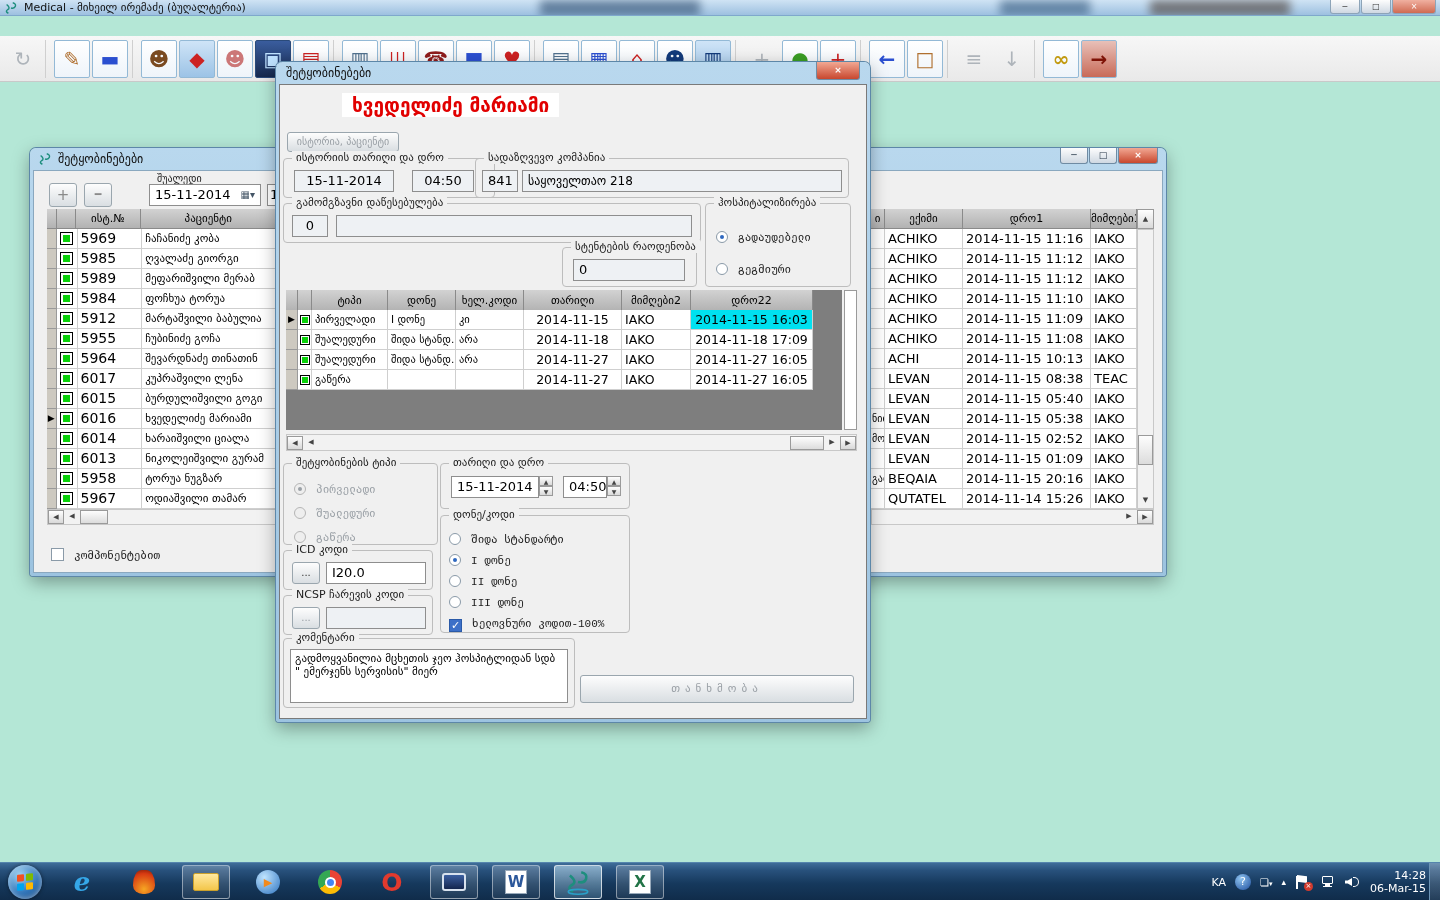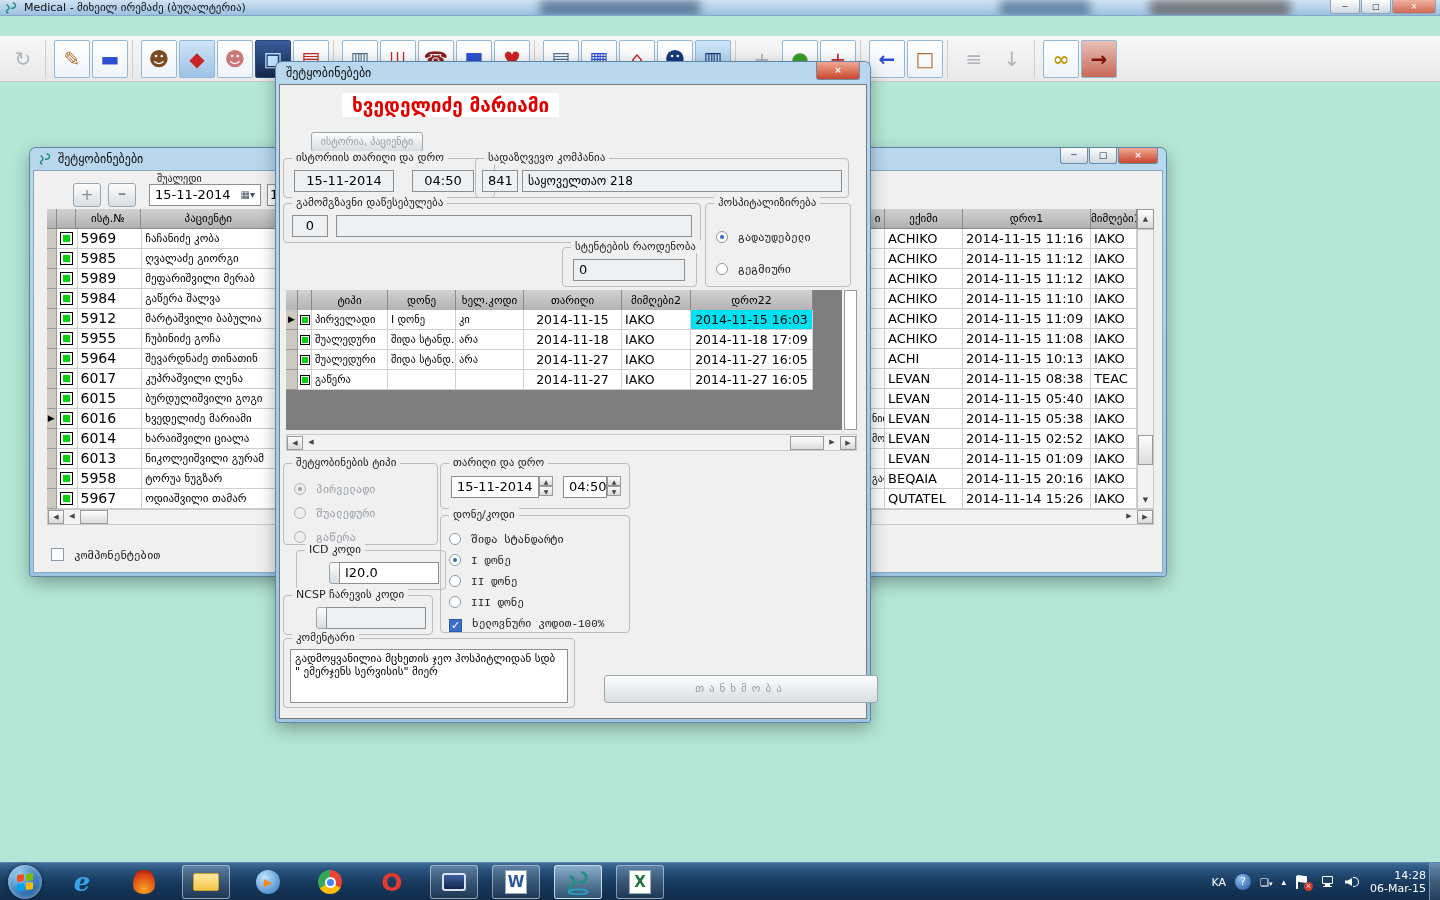--- a/index.html
+++ b/index.html
@@ -59,21 +59,21 @@
   .sbtn{background:linear-gradient(#fefefe,#d9d9d9);border:1px solid #9a9a9a;font-size:7px;color:#444;
     width:16px;height:14px;line-height:13px;text-align:center;flex:0 0 auto;}
   .sthumb{background:linear-gradient(#fdfdfd,#dcdcdc);border:1px solid #9a9a9a;height:14px;flex:0 0 auto;}
 
   
   .gbox{position:absolute;border:1px solid #bdbdbd;border-radius:4px;}
   .gbox>.lg{position:absolute;top:-8px;left:8px;background:#f0f0f0;padding:0 4px;font-size:11px;color:#1c1c1c;white-space:nowrap;}
   .fld{position:absolute;background:#eef1f4;border:1px solid #8e8e8e;font-size:13px;padding:1px 5px;height:22px;line-height:18px;overflow:hidden;white-space:nowrap;}
   .fld.white{background:#fff;}
   .fld.ctr{text-align:center;}
-  .btn{background:linear-gradient(#fdfdfd,#d9dee2);border:1px solid #9aa6ae;border-radius:3px;font-size:10px;color:#333;text-align:center;margin-left:24px;}
+  .btn{background:linear-gradient(#fdfdfd,#d9dee2);border:1px solid #9aa6ae;border-radius:3px;font-size:10px;color:#333;text-align:center;}
   .btn.dis{color:#9aa0a6;}
   .radio{display:inline-block;width:12px;height:12px;border-radius:50%;background:#fff;border:1px solid #8a9aa8;vertical-align:-2px;position:relative;}
   .radio.on::after{content:"";position:absolute;left:3px;top:3px;width:4px;height:4px;border-radius:50%;background:#2f68c0;}
   .radio.dis{background:#eee;border-color:#b5b5b5;}
   .radio.dis.on::after{background:#9aa0a6;}
   .cb{display:inline-block;width:13px;height:13px;background:#fff;border:1px solid #8a9aa8;vertical-align:-2px;text-align:center;font-size:11px;line-height:12px;color:#2f68c0;font-weight:bold;}
   .rl{font-size:11px;color:#1c1c1c;margin-left:5px;font-family:Liberation Mono, monospace;}
   .rl.dis{color:#9aa0a6;}
   .spin{display:inline-block;width:14px;height:20px;vertical-align:top;}
   .spin i{display:block;width:14px;height:10px;font-style:normal;font-size:6px;line-height:9px;text-align:center;color:#444;
@@ -269,21 +269,21 @@
               <div class="selcell" style="width:14px;"><span></span></div>
               <div class="gc" style="width:28px;text-align:center;"><span class="gsq"></span></div>
               <div class="gc" style="width:94px;font-size:14px;"><span>5989</span></div>
               <div class="gc" style="width:200px;font-size:11px;"><span>მეფარიშვილი მერაბ</span></div>
             </div>
 
             <div class="grow">
               <div class="selcell" style="width:14px;"><span></span></div>
               <div class="gc" style="width:28px;text-align:center;"><span class="gsq"></span></div>
               <div class="gc" style="width:94px;font-size:14px;"><span>5984</span></div>
-              <div class="gc" style="width:200px;font-size:11px;"><span>გაწერა შალვა</span></div>
+              <div class="gc" style="width:200px;font-size:11px;"><span>ფოჩხუა ტორუა</span></div>
             </div>
 
             <div class="grow">
               <div class="selcell" style="width:14px;"><span></span></div>
               <div class="gc" style="width:28px;text-align:center;"><span class="gsq"></span></div>
               <div class="gc" style="width:94px;font-size:14px;"><span>5912</span></div>
               <div class="gc" style="width:200px;font-size:11px;"><span>მარტაშვილი ბაბულია</span></div>
             </div>
 
             <div class="grow">
@@ -650,21 +650,21 @@
         <div style="position:absolute;left:8px;top:75px;">
           <span class="radio"></span>
           <span class="rl">III დონე</span>
         </div>
         <div style="position:absolute;left:8px;top:96px;">
           <span class="cb" style="background:#3d70c8;color:#fff;border-color:#2a5aa8;">✓</span>
           <span class="rl">ხელოვნური კოდით-100%</span>
         </div>
       </div>
 
-      <div class="gbox" style="left:16px;top:465px;width:150px;height:40px;padding-left:44px;">
+      <div class="gbox" style="left:3px;top:465px;width:150px;height:40px;padding-left:44px;">
         <span class="lg">ICD კოდი</span>
         <div class="btn" style="position:absolute;left:8px;top:11px;width:28px;height:22px;line-height:20px;">...</div>
         <div class="fld white" style="left:42px;top:11px;width:100px;"><span>I20.0</span></div>
       </div>
 
       <div class="gbox" style="left:3px;top:510px;width:150px;height:40px;">
         <span class="lg">NCSP ჩარევის კოდი</span>
         <div class="btn dis" style="position:absolute;left:8px;top:11px;width:28px;height:22px;line-height:20px;">...</div>
         <div class="fld" style="left:42px;top:11px;width:100px;"><span></span></div>
       </div>

